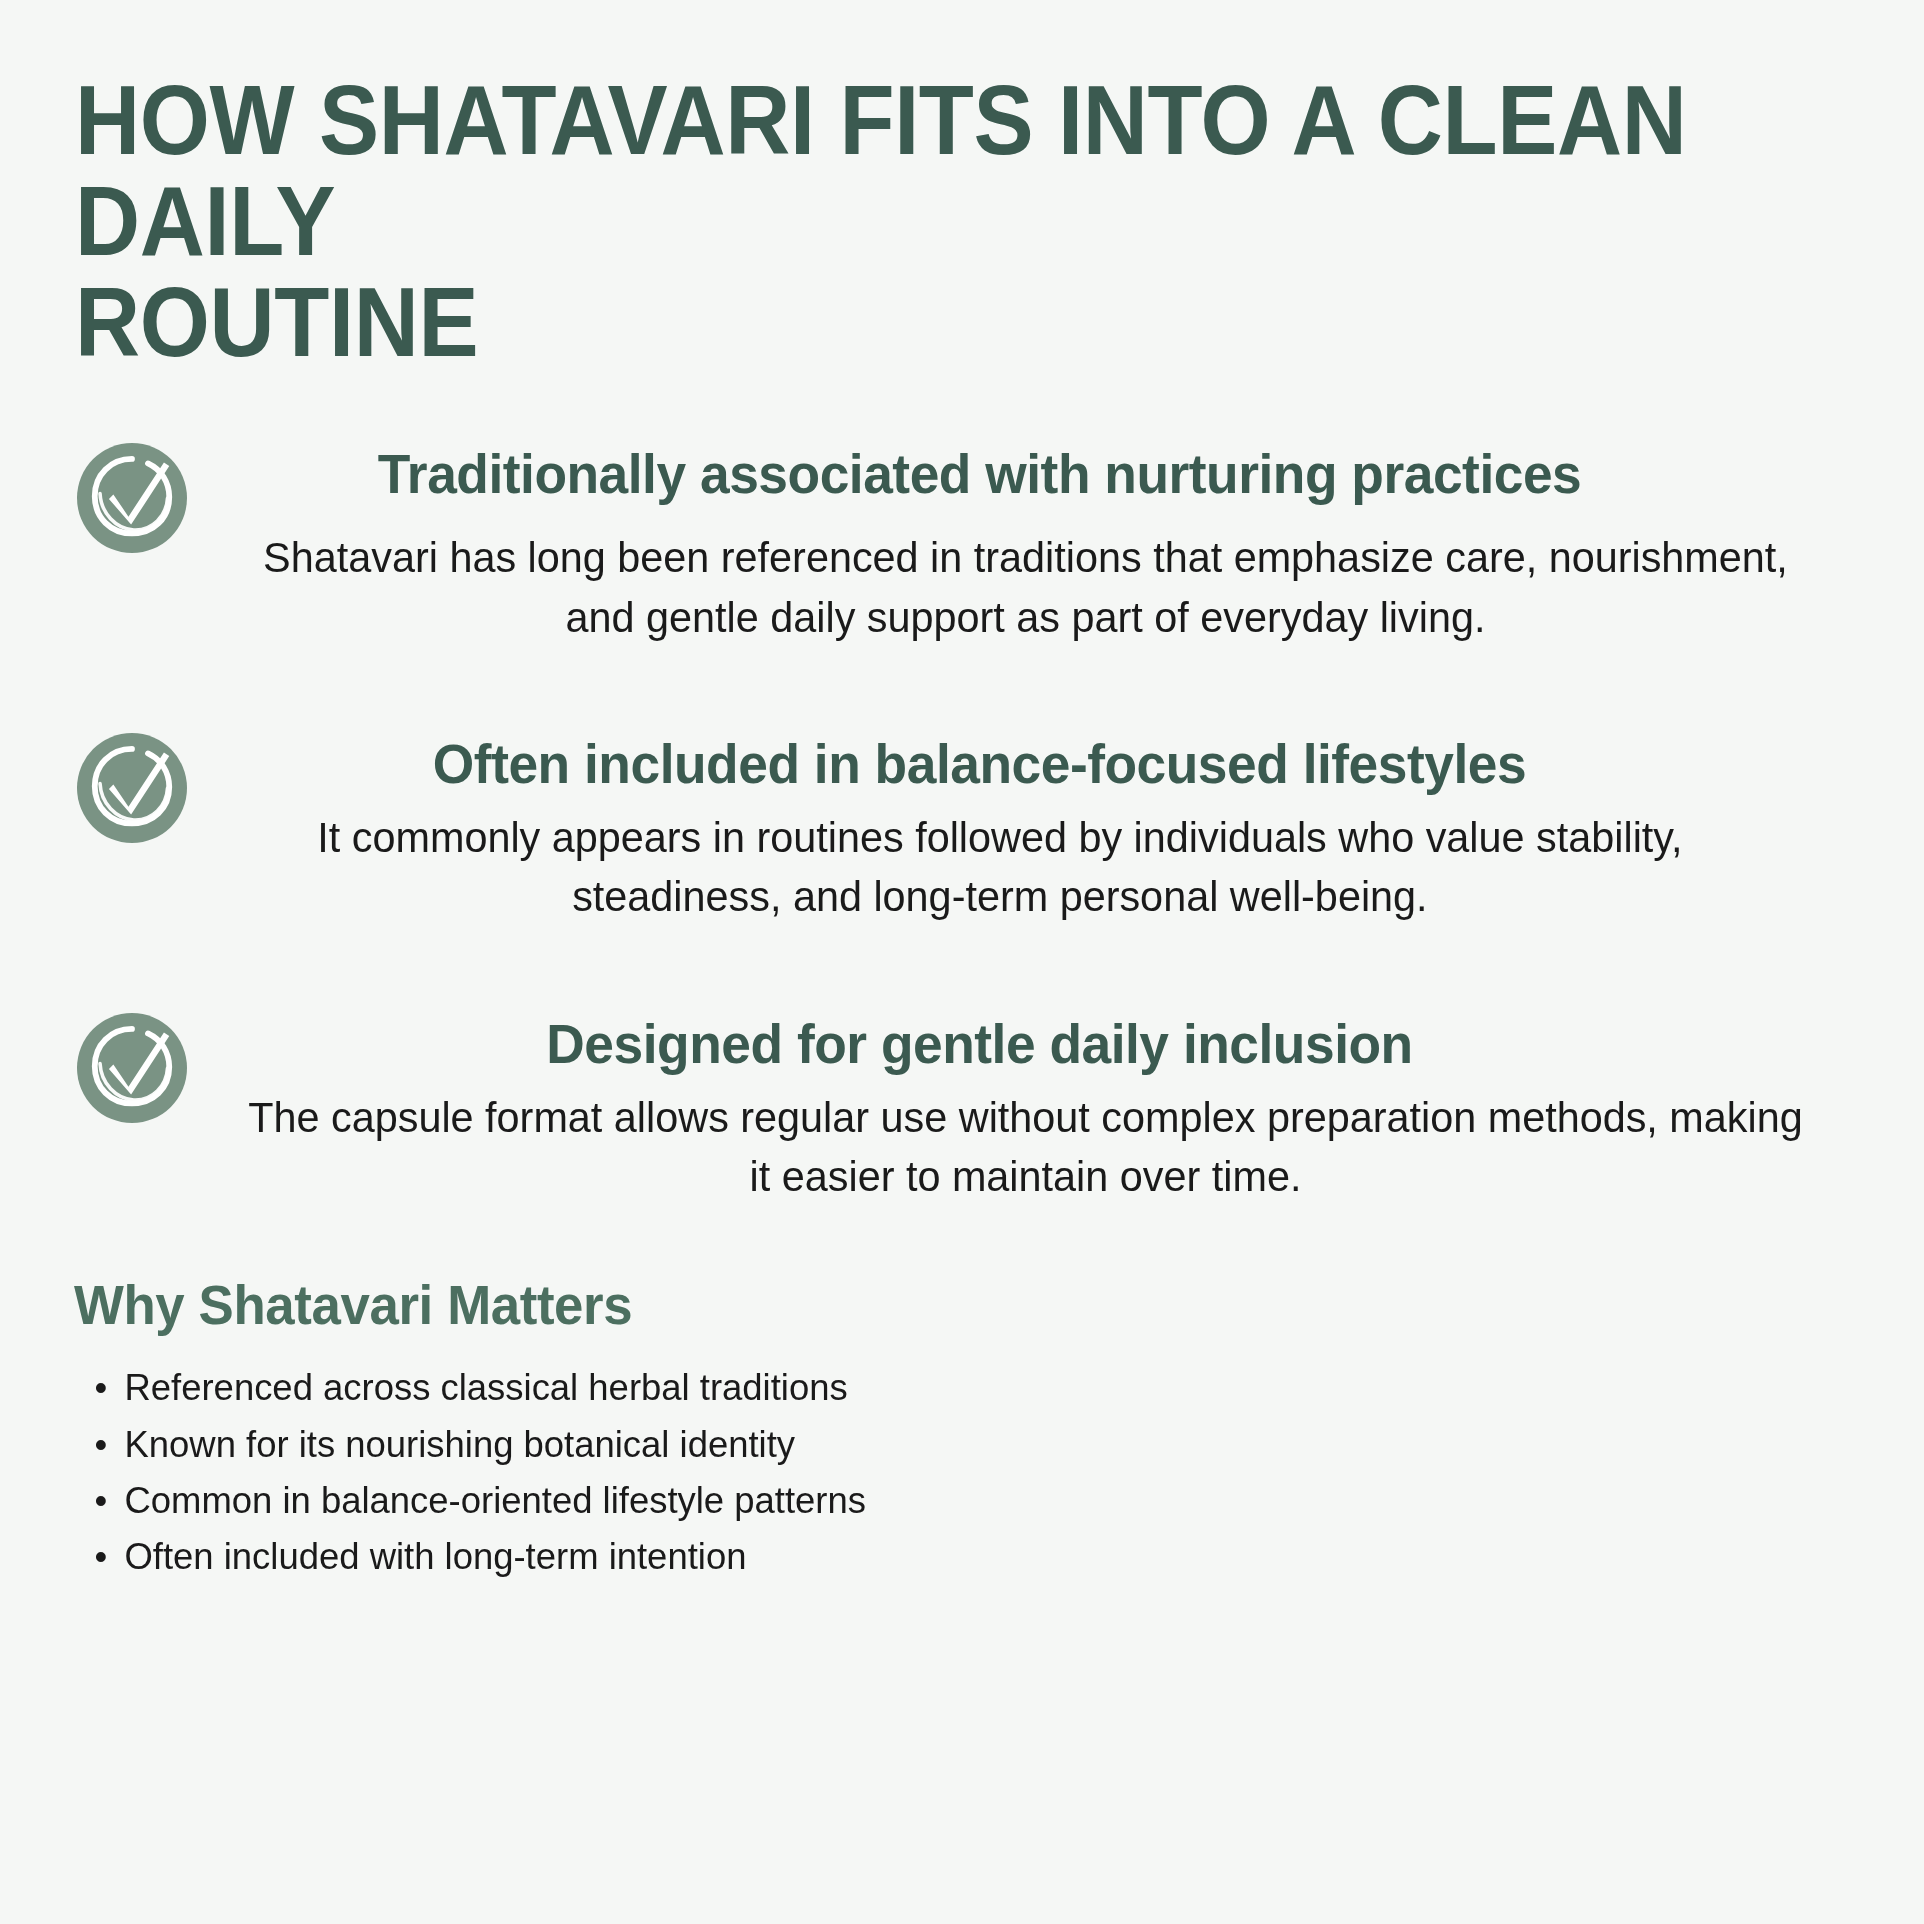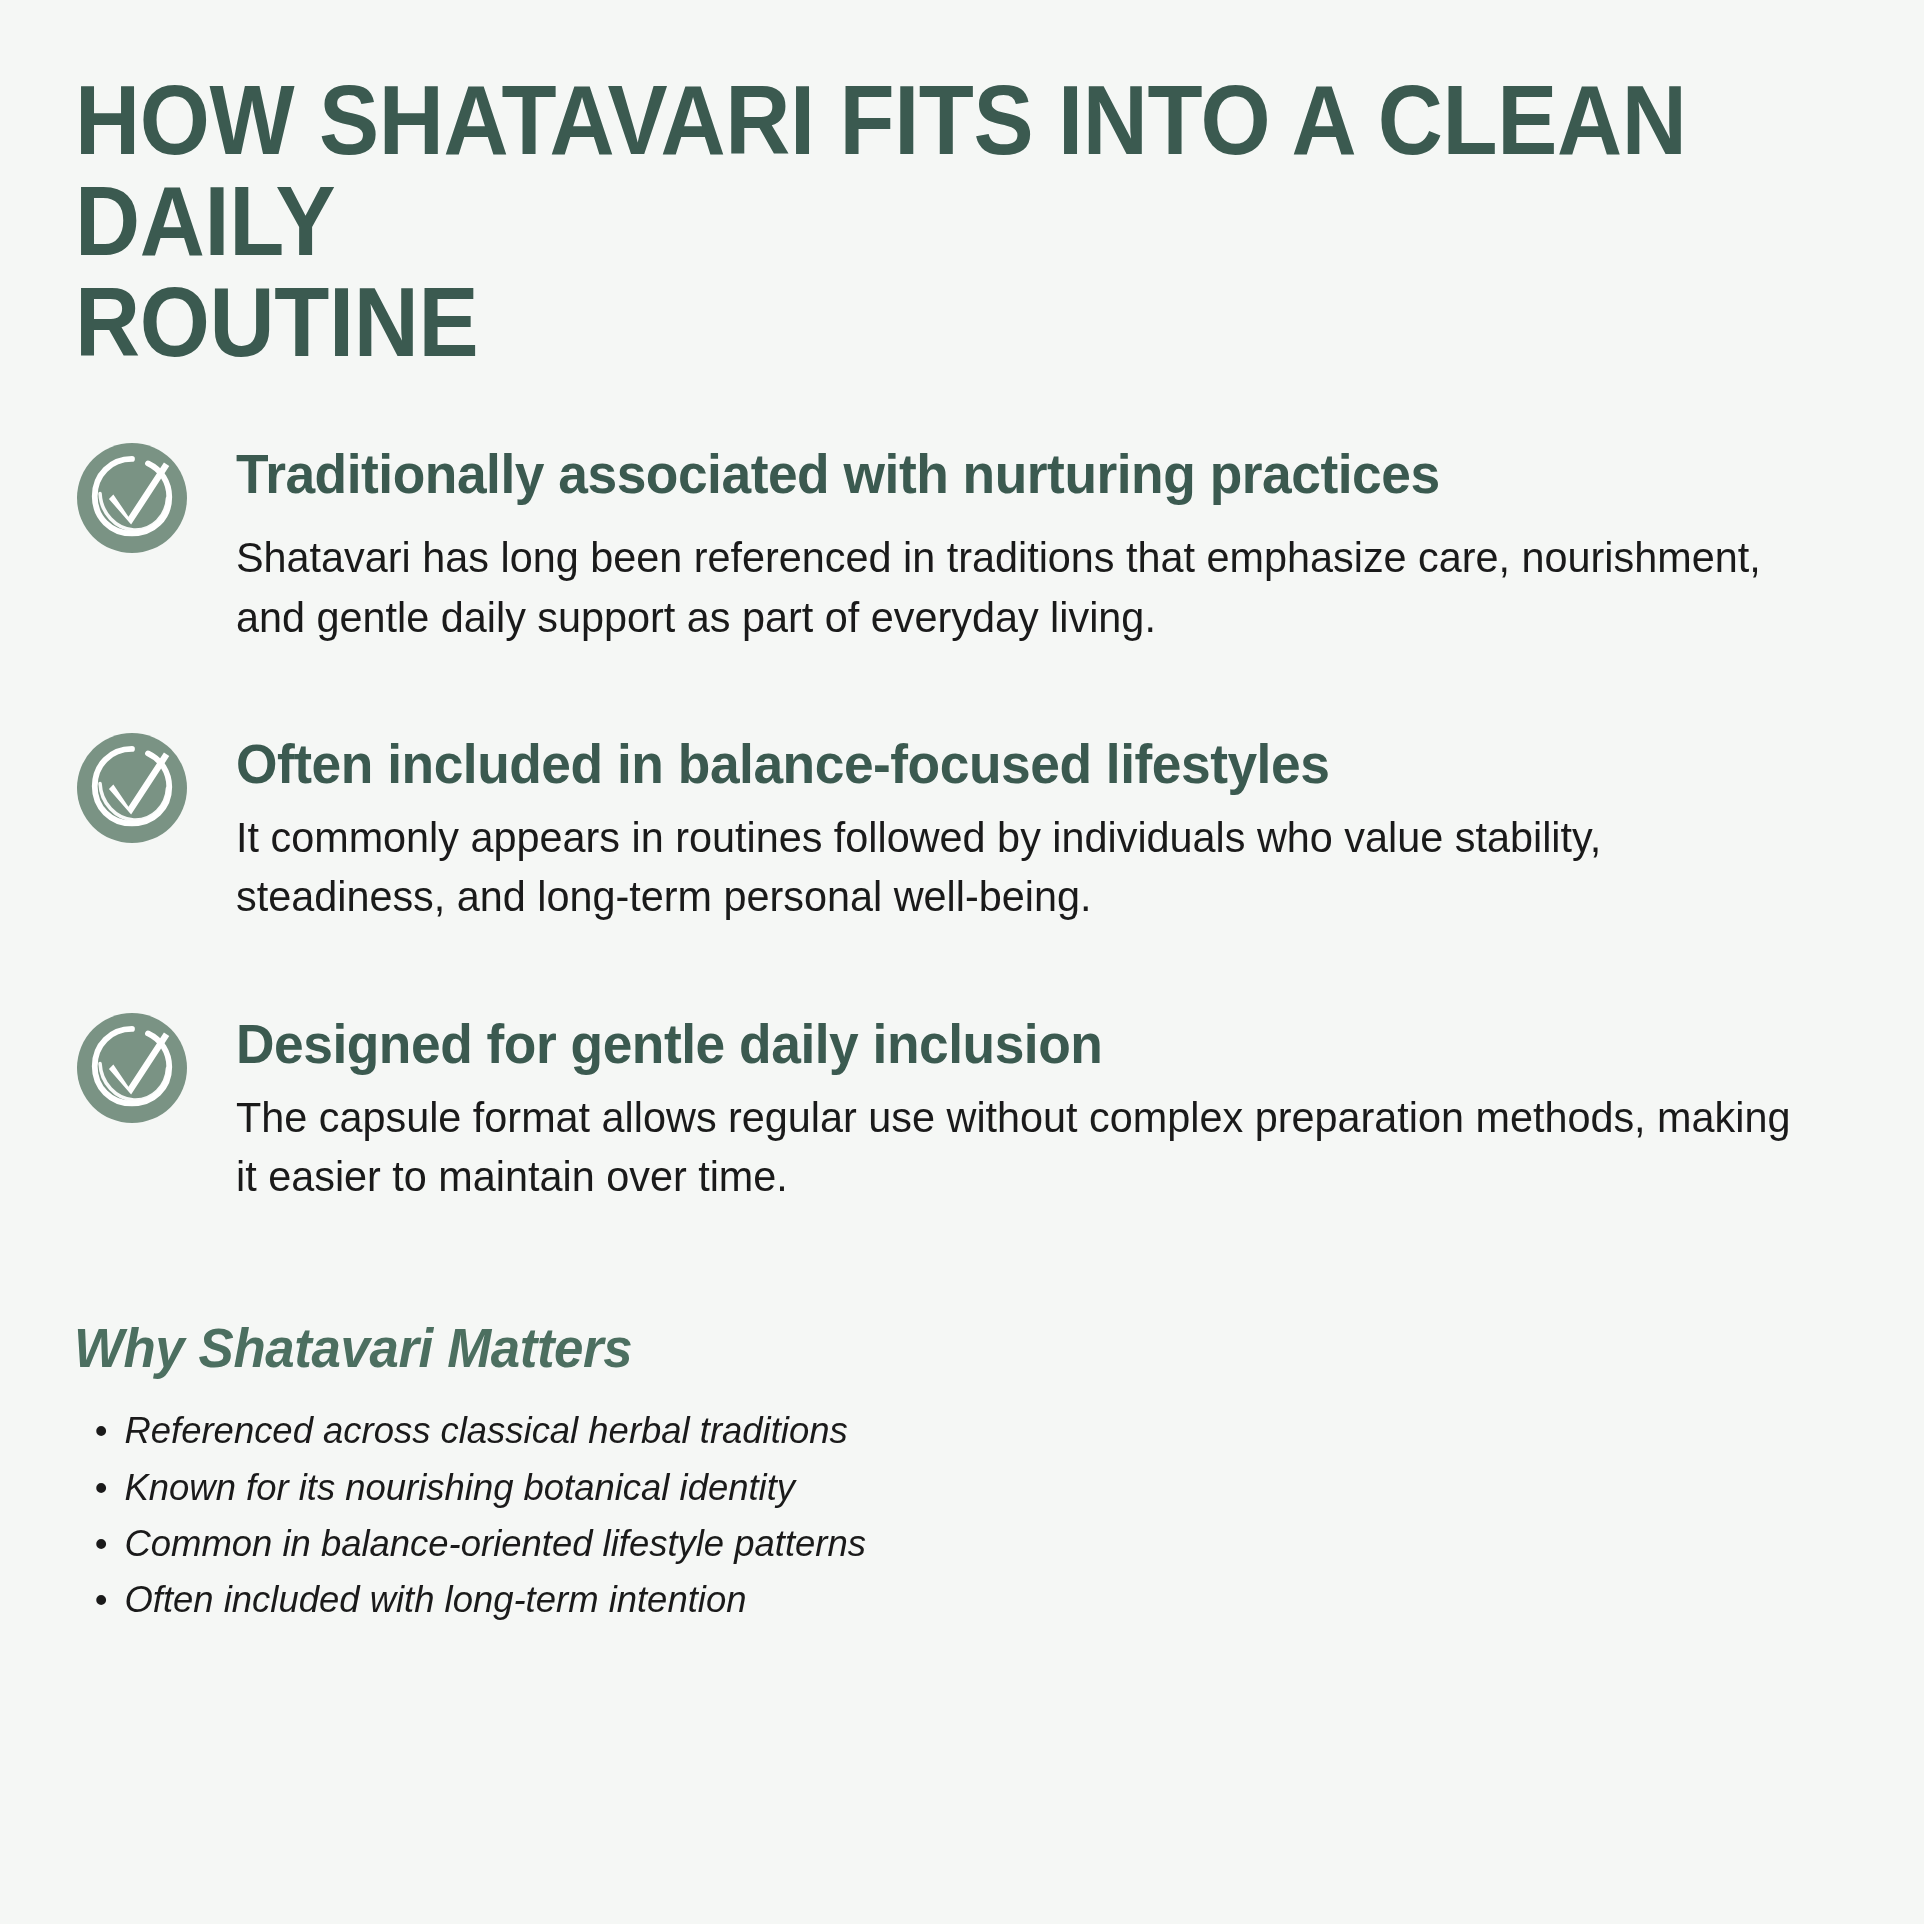--- a/index.html
+++ b/index.html
@@ -41,20 +41,21 @@
 
   
   .features {
     margin-top: 70px;
   }
   .feature {
     position: relative;
     padding-left: 166px;
     min-height: 107px;
     margin-bottom: 86px;
+    text-align: center;
   }
   .feature:last-child { margin-bottom: 16px; }
 
   .check-icon {
     position: absolute;
     left: 7.1px;
     top: 0;
     width: 110px;
     height: 110px;
     display: block;
@@ -85,22 +86,21 @@
     transform-origin: left center;
   }
 
   .feature.wide .feature-body { max-width: 1551px; }
 
   
   .feature.single .feature-body { margin-top: 12.5px; }
 
   
   .why-section {
-    margin-top: 111px;
-    font-style: italic;
+    margin-top: 68px;
   }
   .why-title {
     color: #4c6f60;
     font-family: "Liberation Sans", sans-serif;
     font-weight: 700;
     font-size: 55px;
     line-height: 1.1;
     letter-spacing: -0.4px;
     margin: 0 0 25px 3.6px;
     transform: scaleX(0.96);

